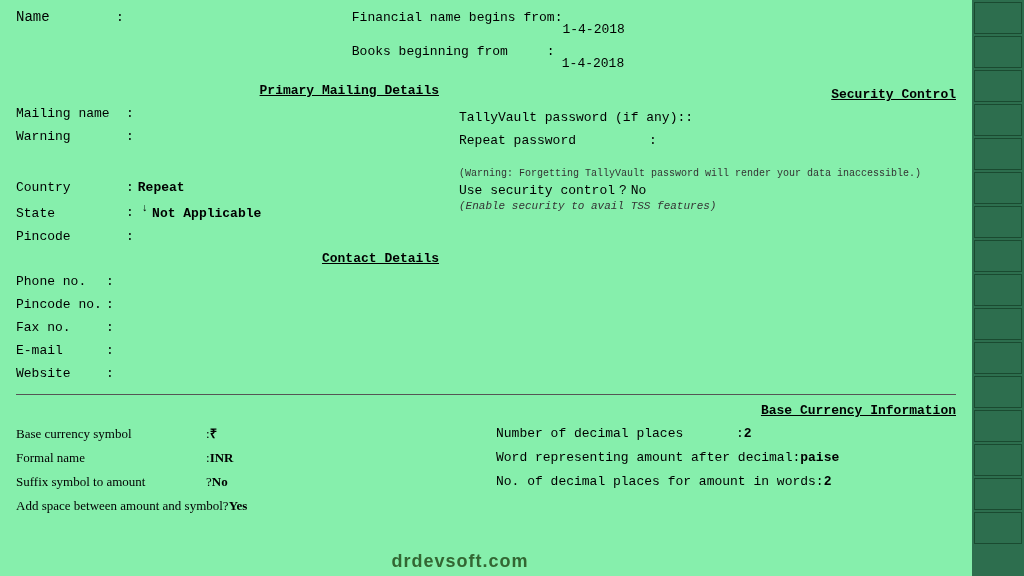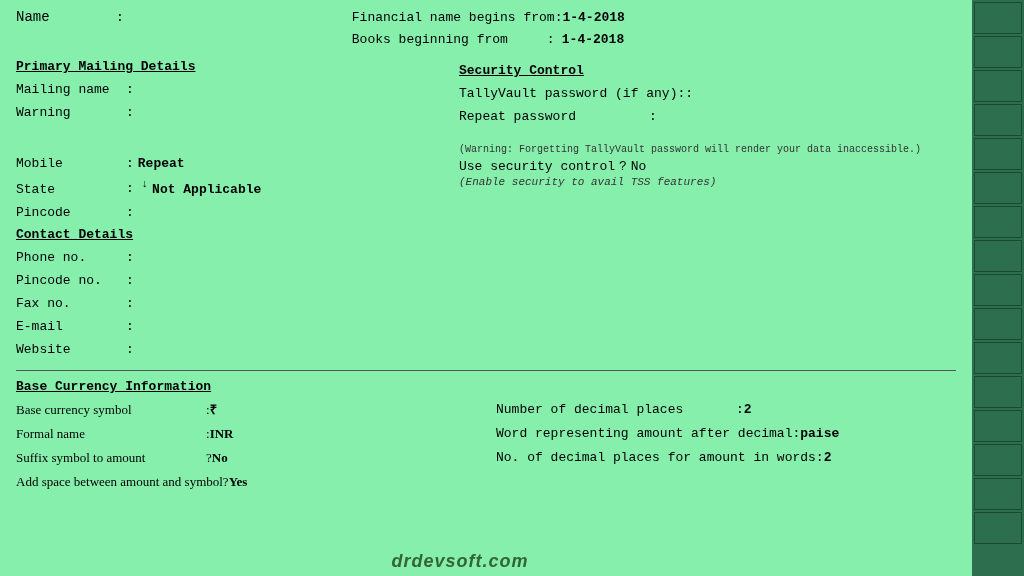--- a/index.html
+++ b/index.html
@@ -54,21 +54,21 @@
     }
 
     .right-col {
       width: 55%;
       padding-left: 20px;
     }
 
     .section-header {
       font-weight: bold;
       text-decoration: underline;
-      text-align: left;
+      text-align: right;
       margin-bottom: 6px;
       margin-top: 4px;
     }
 
     .field-row {
       display: flex;
       align-items: baseline;
       margin-bottom: 2px;
       line-height: 1.6;
     }
@@ -105,21 +105,22 @@
       display: flex;
       margin-bottom: 2px;
       line-height: 1.5;
     }
 
     .fin-label {
       min-width: 210px;
     }
 
     .fin-value {
-      font-weight: bold;
+      font-weight: normal;
+      margin-top: 12px;
     }
 
     .security-section {
       margin-top: 8px;
     }
 
     .security-row {
       display: flex;
       align-items: flex-start;
       margin-bottom: 2px;
@@ -196,33 +197,31 @@
       position: absolute;
       bottom: 4px;
       left: 0;
       right: 52px;
       text-align: center;
       font-size: 18px;
       font-weight: bold;
       color: #336633;
       font-family: Arial, sans-serif;
       letter-spacing: 1px;
-      font-style: italic;
     }
 
     .contact-section {
       margin-top: 4px;
     }
 
     .contact-field-row {
       display: flex;
       align-items: center;
       margin-bottom: 2px;
       line-height: 1.6;
-      gap: 20px;
     }
 
     .contact-label {
       min-width: 90px;
     }
   </style>
 </head>
 <body>
 
 <div class="main-container">
@@ -259,21 +258,21 @@
           <span class="field-value"></span>
         </div>
 
         <div class="field-row">
           <span class="field-label">Warning</span>
           <span class="field-colon">:</span>
           <span class="field-value"></span>
         </div>
 
         <div class="field-row" style="margin-top:30px;">
-          <span class="field-label">Mobile</span>
+          <span class="field-label">Country</span>
           <span class="field-colon">:</span>
           <span class="field-value bold">Repeat</span>
         </div>
 
         <div class="field-row">
           <span class="field-label">State</span>
           <span class="field-colon">: <sup>↓</sup></span>
           <span class="field-value bold">Not Applicable</span>
         </div>
 

